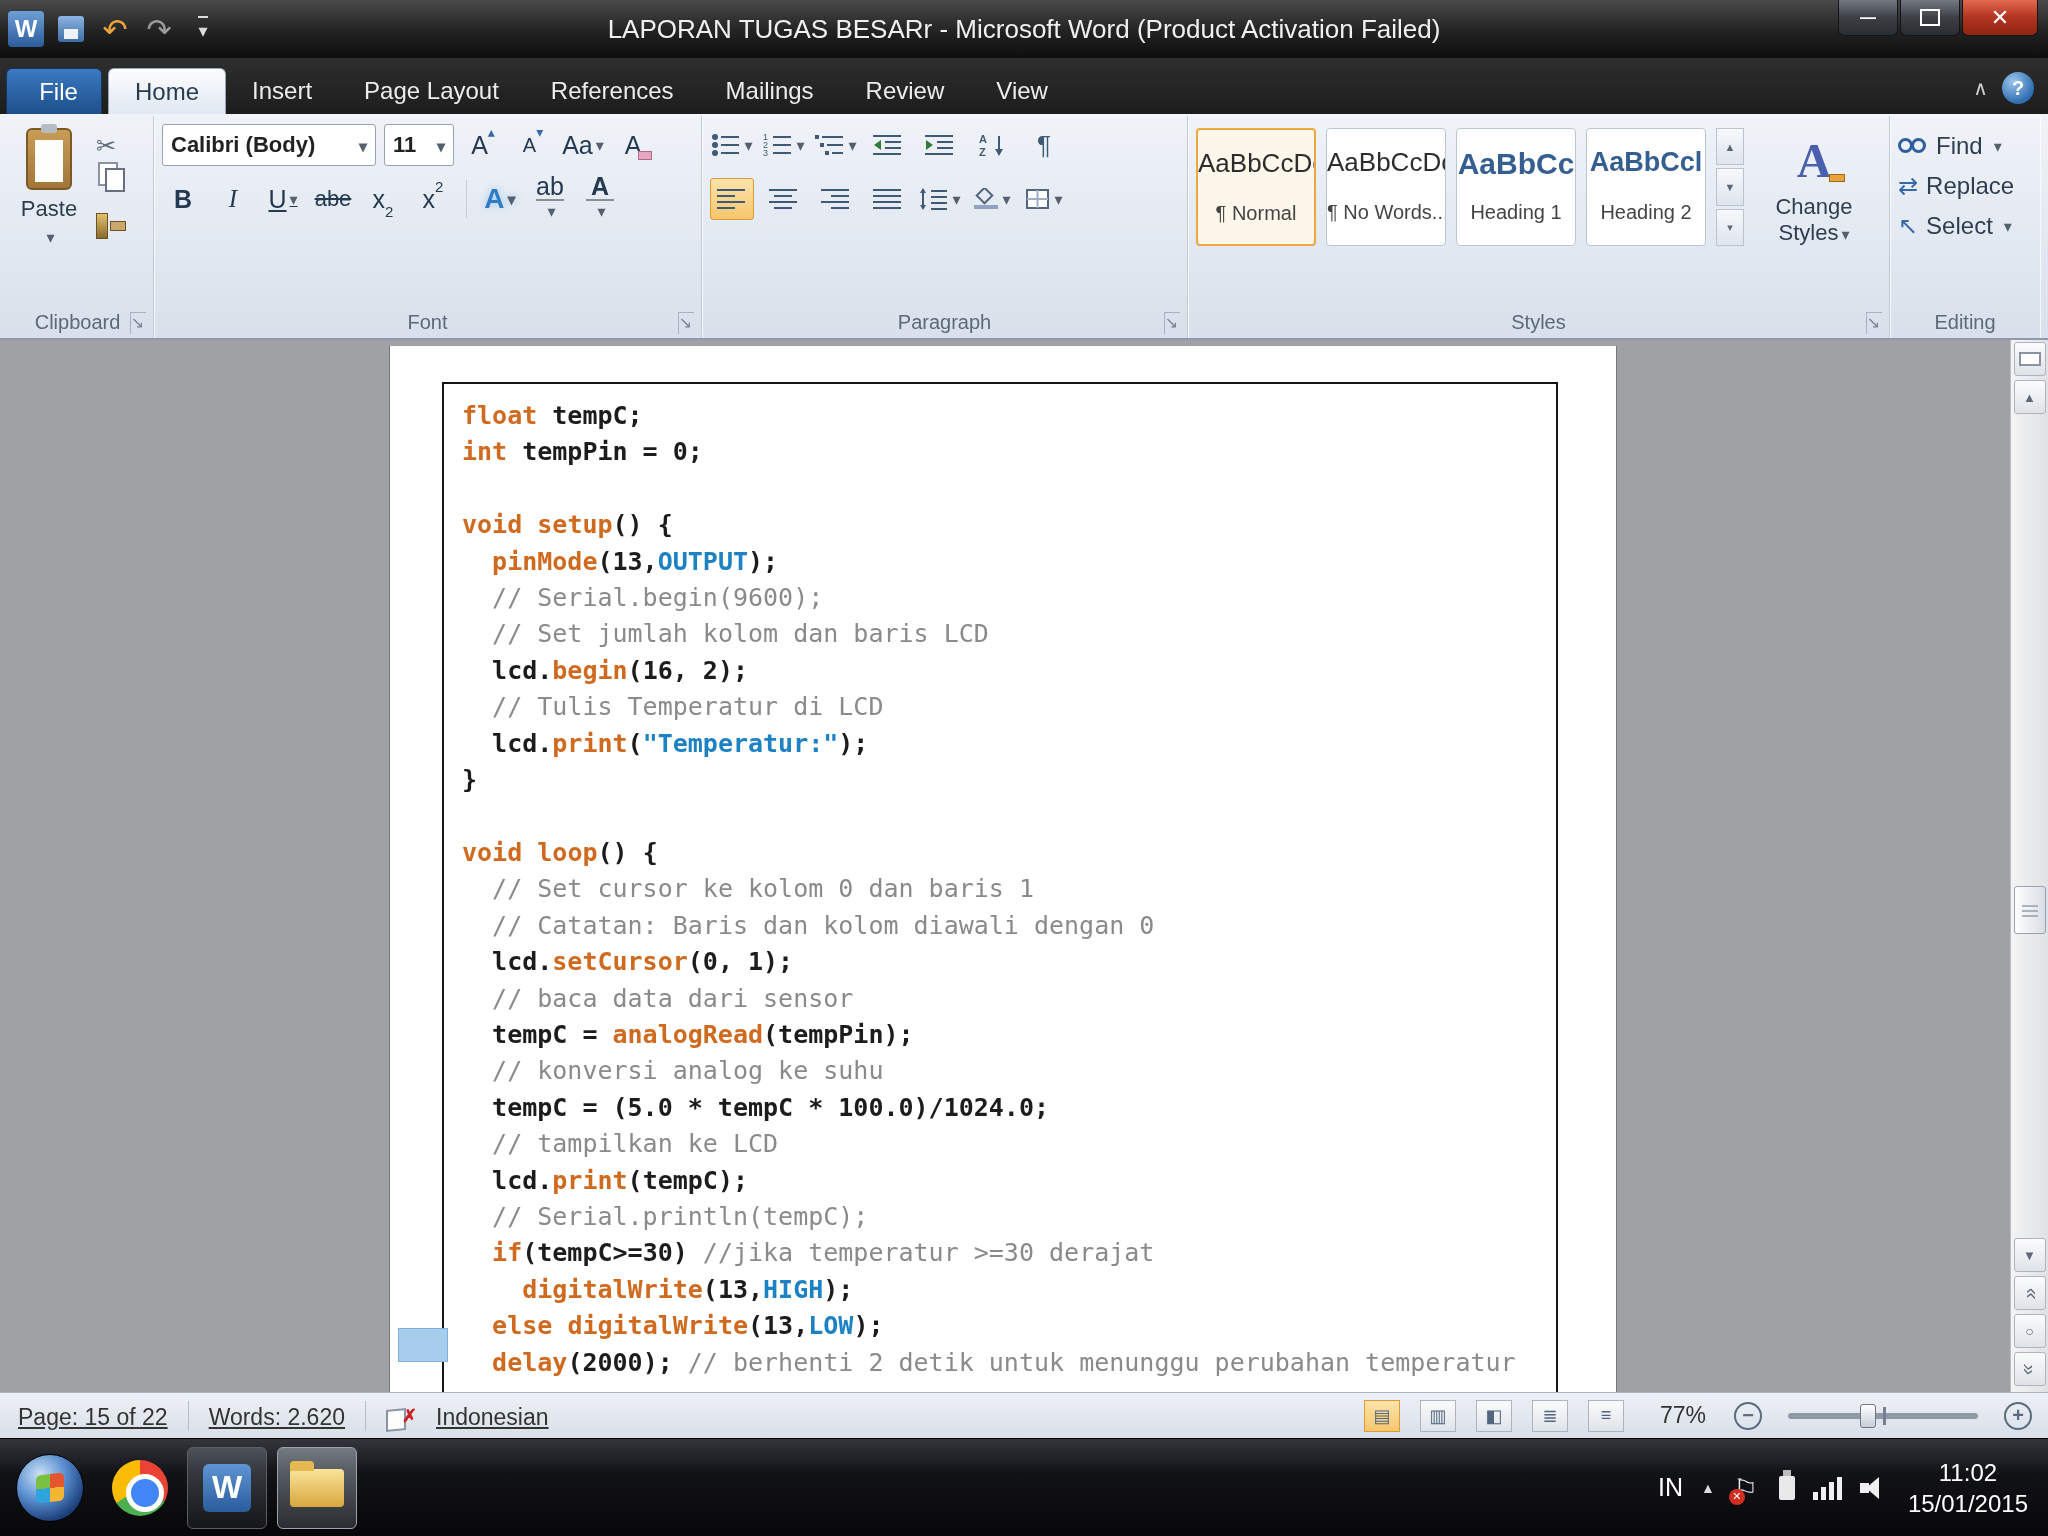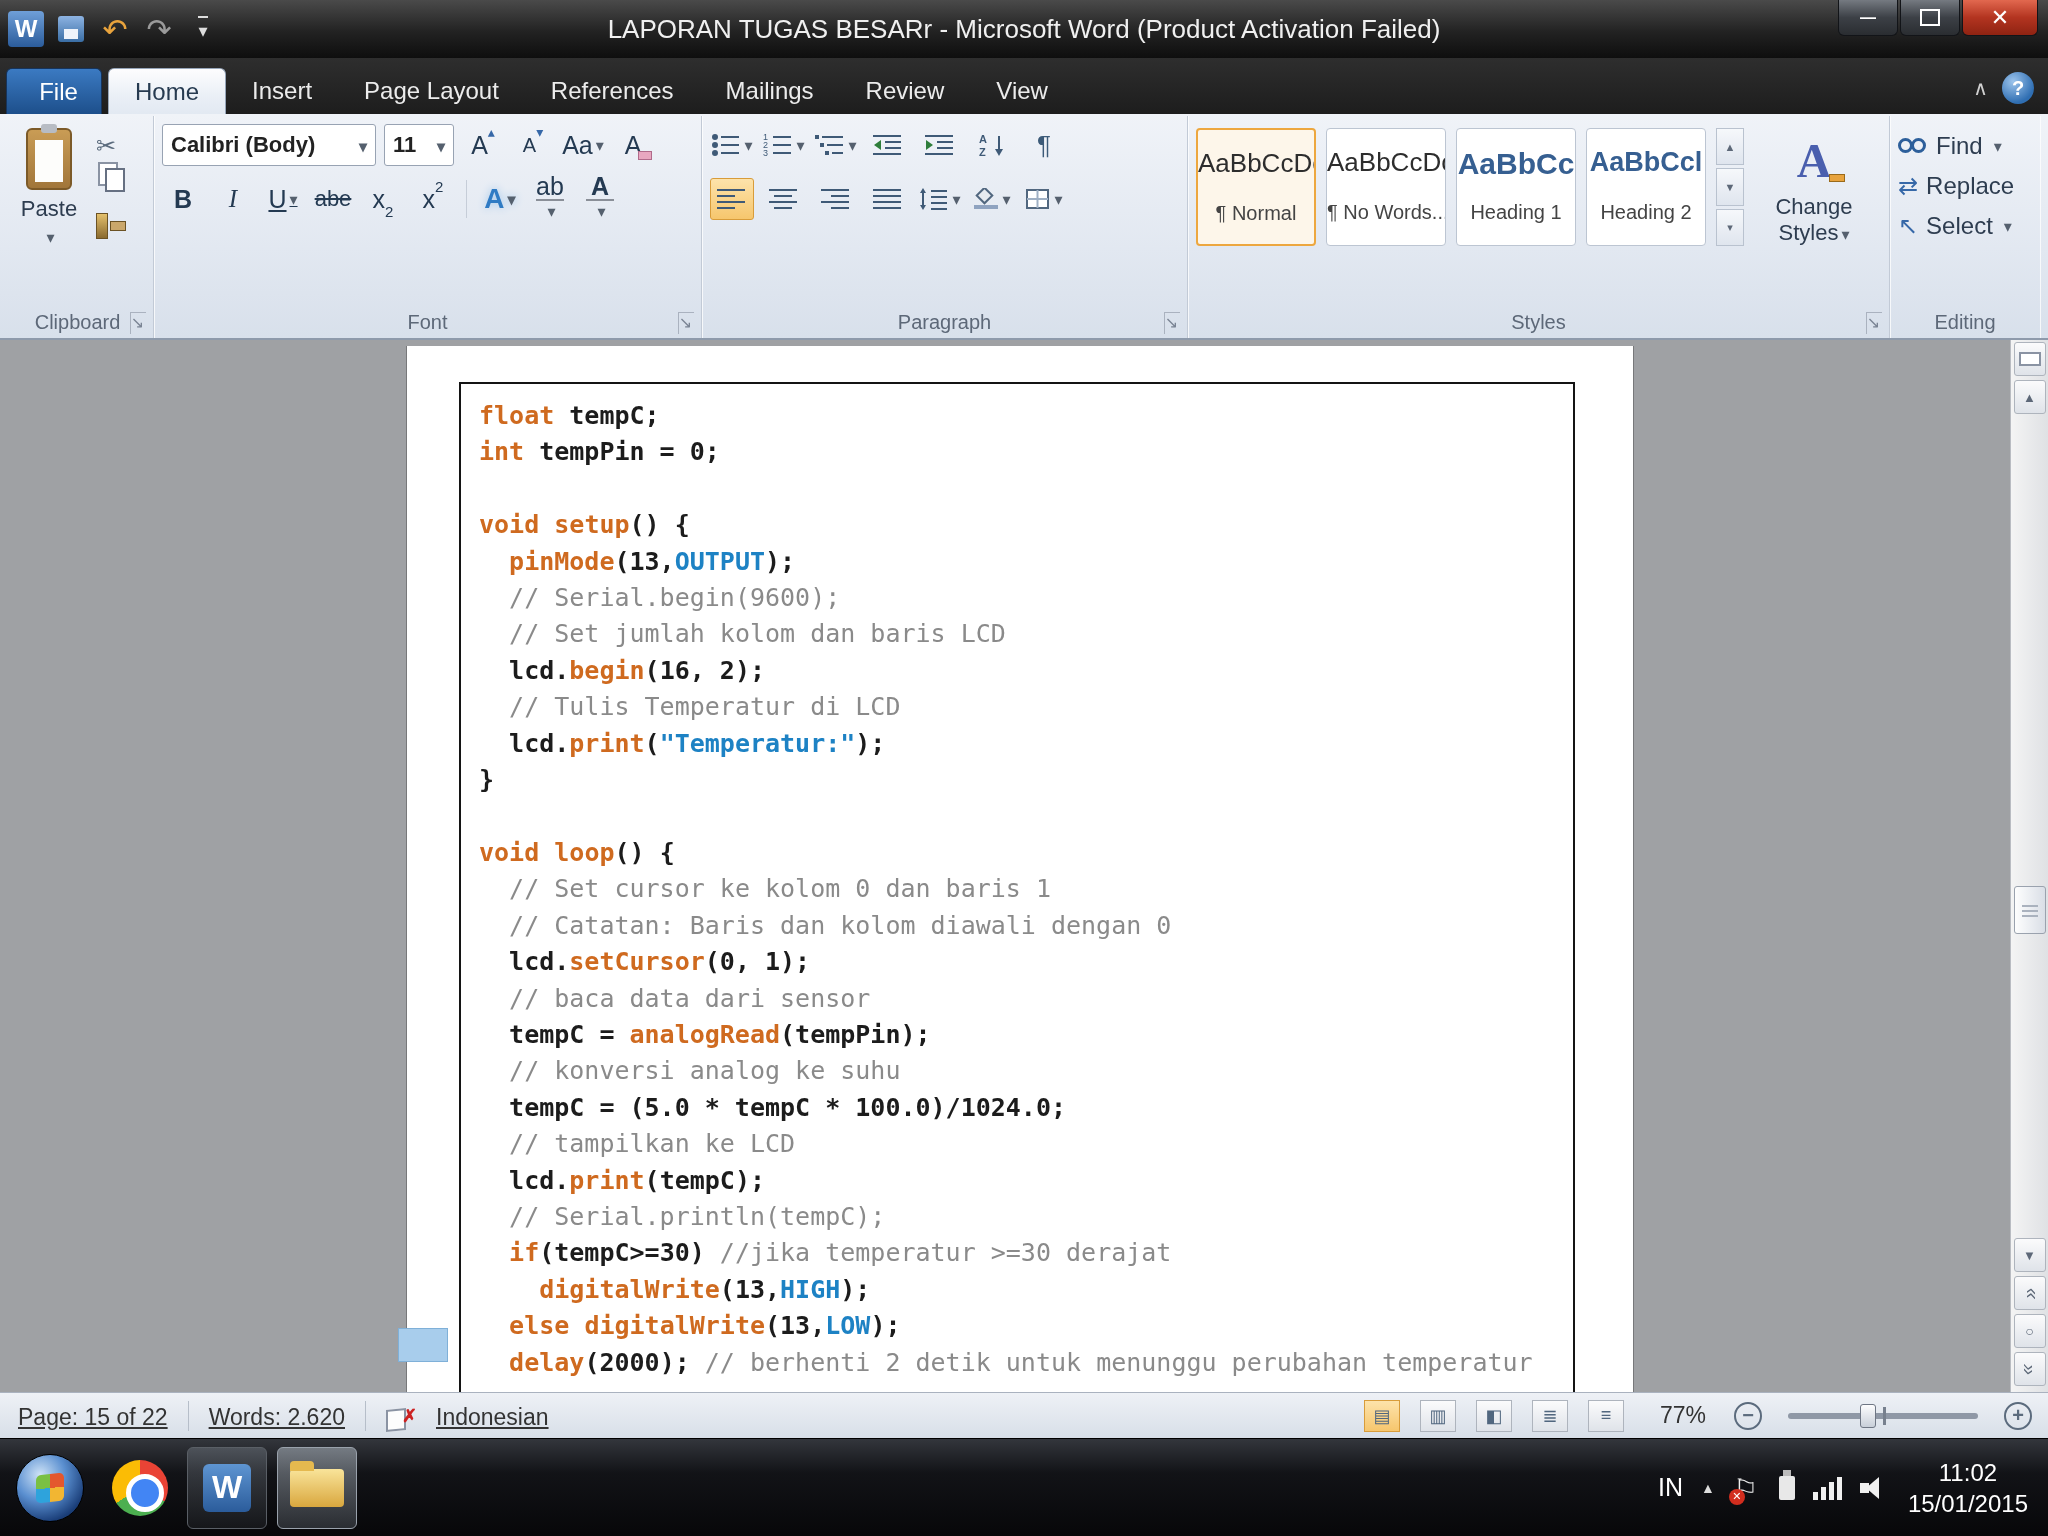--- a/index.html
+++ b/index.html
@@ -141,21 +141,21 @@
   .g-editing { width:150px; padding-top:10px; }
   .edit-row { display:flex; align-items:center; gap:8px; height:40px; font-size:24px; color:#2e3d50; }
   .ic-bino { position:relative; width:30px; height:20px; }
   .ic-bino i { position:absolute; top:2px; width:15px; height:15px; border:3px solid #2d5f9b; border-radius:50%; }
   .ic-bino i:first-child { left:0; } .ic-bino i:last-child { left:13px; }
   .ic-replace::before { content:"⇄"; color:#3668a8; font-size:24px; }
   .ic-selarrow::before { content:"↖"; color:#3668a8; font-size:24px; }
 
   
   .docarea { position:absolute; top:340px; left:0; right:0; height:1052px; background:#9fa1a4; }
-  .page { position:absolute; left:406px; top:6px; width:1228px; bottom:0; background:#fff;
+  .page { position:absolute; left:389px; top:6px; width:1228px; bottom:0; background:#fff;
     border-left:1px solid #77787a; border-right:1px solid #77787a; }
   .codebox { position:absolute; left:52px; right:58px; top:36px; bottom:-2px;
     border:2px solid #141414; border-bottom:none; padding:14px 4px 0 18px; }
   .code { font-family:"DejaVu Sans Mono", monospace; font-size:25px; line-height:36.4px; }
   .code-line { white-space:pre; }
   .tok-p { color:#1c1c1c; font-weight:bold; }
   .tok-k { color:#cf6a1f; font-weight:bold; }
   .tok-f { color:#cf6a1f; font-weight:bold; }
   .tok-c { color:#1d82c4; font-weight:bold; }
   .tok-s { color:#1d82c4; font-weight:bold; }

